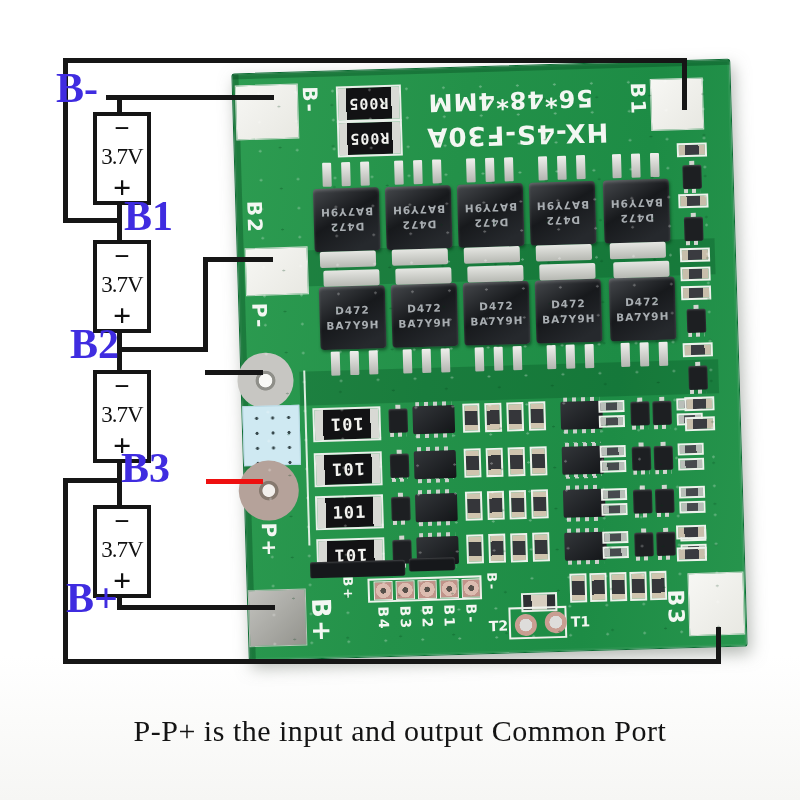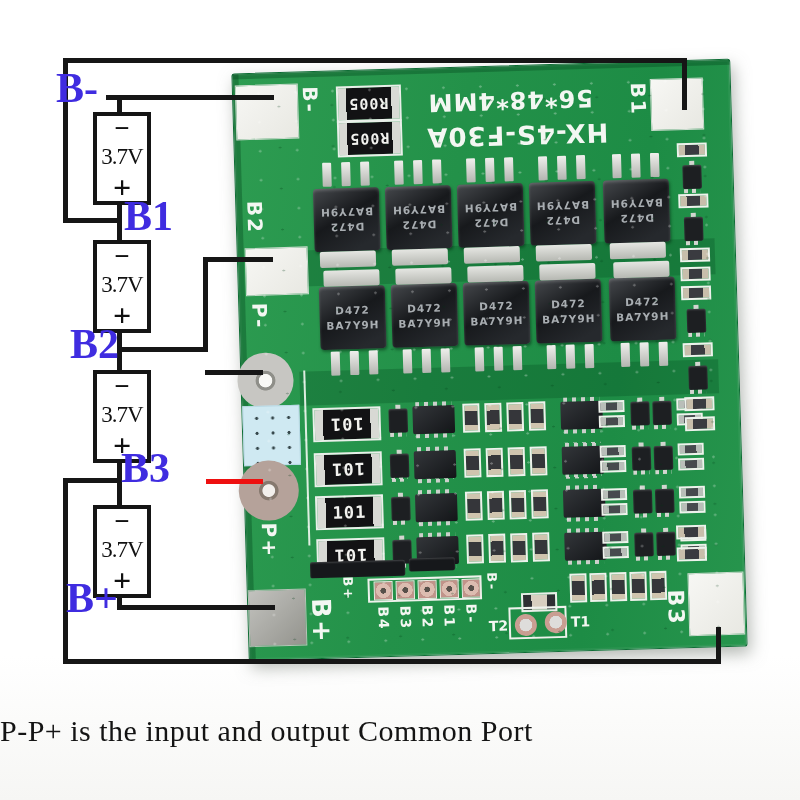--- a/index.html
+++ b/index.html
@@ -82,21 +82,21 @@
   .crow .st3{left:364px;top:1px;} .crow .st4{left:364px;top:16px;}
 
   .conn{position:absolute;border:2px solid #eef2ec;box-sizing:border-box;}
   .chole{position:absolute;width:19px;height:19px;border:1px solid #efe9e4;box-sizing:border-box;
         background:radial-gradient(circle,#57504a 0 23%,#dcbcb0 25% 60%,#c1938a 62%);}
   .tpad{position:absolute;width:22px;height:22px;border-radius:50%;
         background:radial-gradient(circle,#dedddb 0 40%,#c99e92 42% 92%,#ab8077 100%);}
   .darkbar{position:absolute;background:#16181b;border-radius:2px;box-shadow:inset 0 1px 2px rgba(255,255,255,.2);}
   .whiteline{position:absolute;background:rgba(243,247,242,.9);}
 
-  .caption{position:absolute;left:0;top:714px;width:800px;text-align:left;color:#141414;
+  .caption{position:absolute;left:0;top:714px;width:800px;text-align:center;color:#141414;
         font:30px "Liberation Serif",serif;letter-spacing:.5px;}
 </style>
 </head>
 <body>
 
 <div class="stage">
 
   <div class="pcb">
     <div class="edge" style="left:0;top:0;width:6px;height:586px;"></div>
     <div class="edge" style="left:0;top:0;width:497px;height:5px;"></div>

